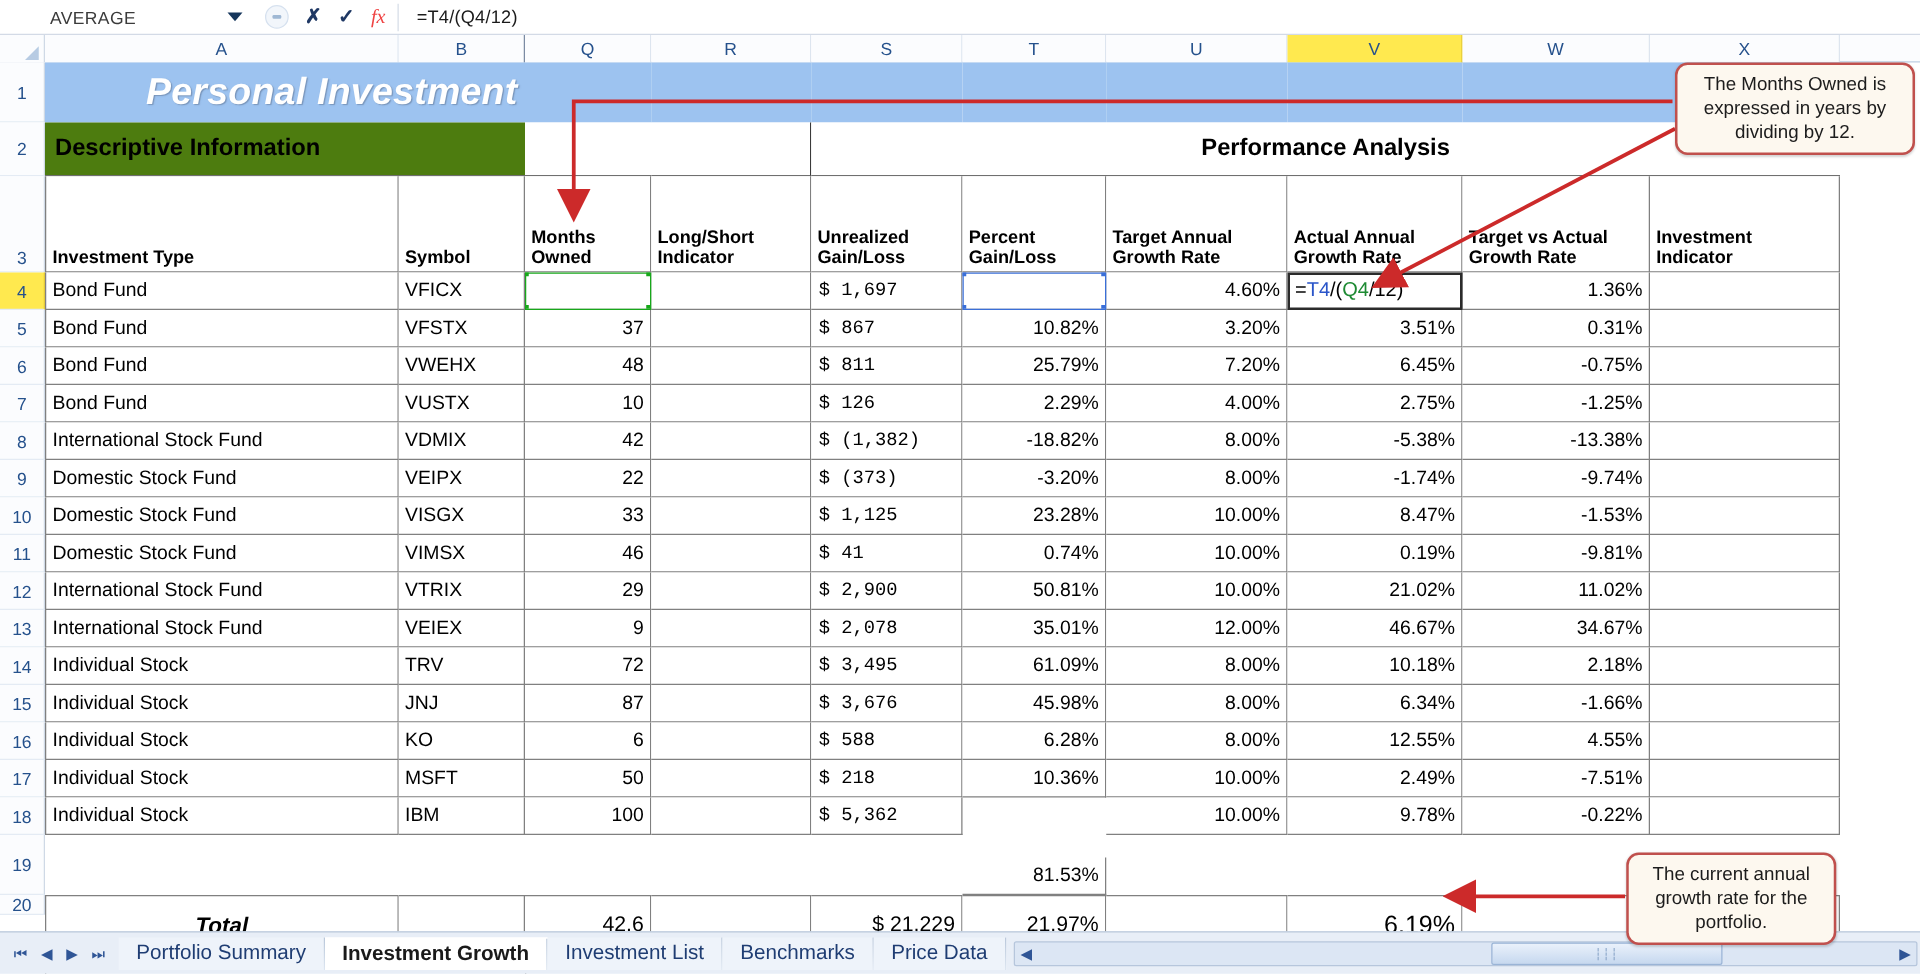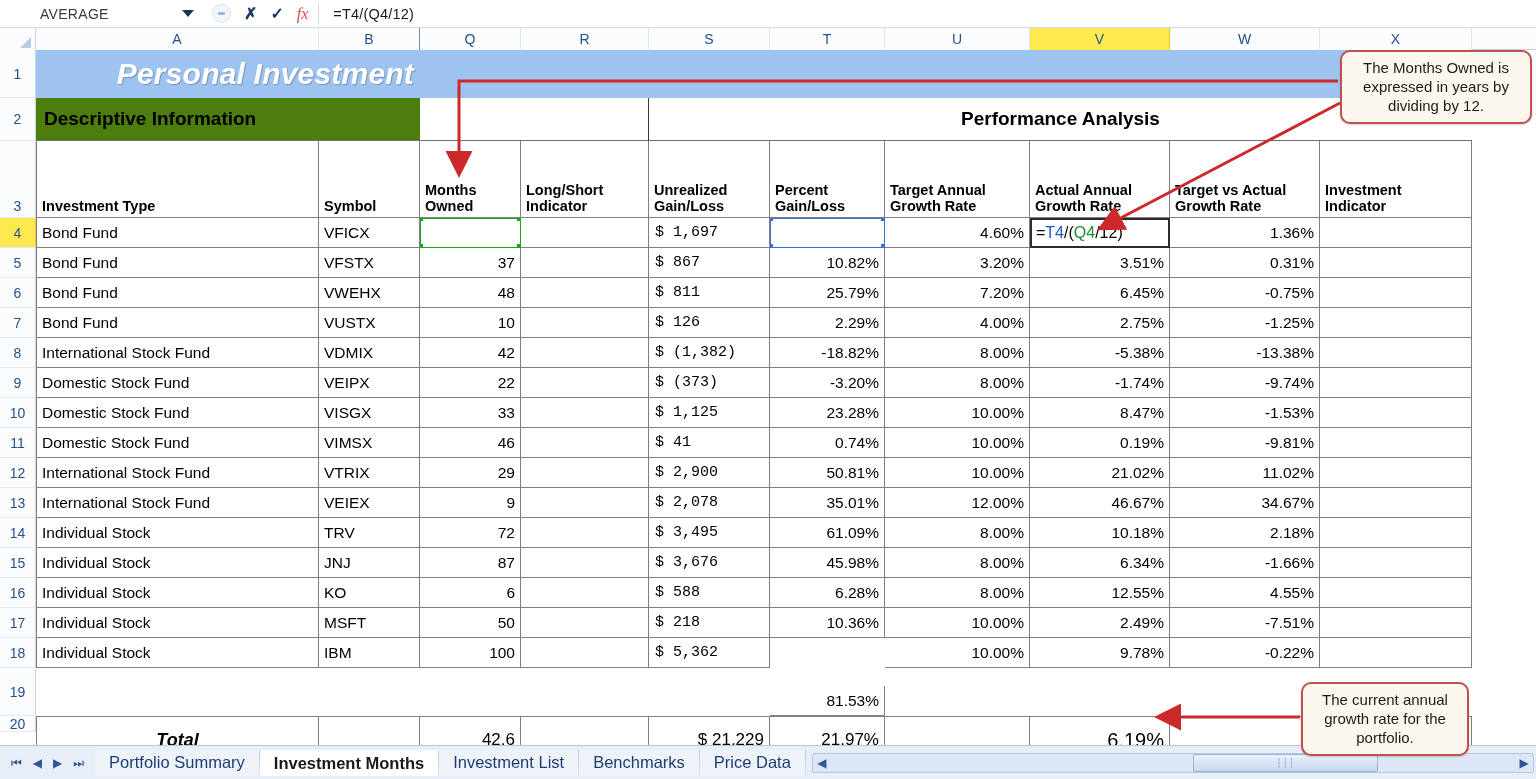--- a/index.html
+++ b/index.html
@@ -537,21 +537,21 @@
 
 <div id="tabbar">
   <div id="tab-nav">
     <span class="nav-glyph">⏮</span>
     <span class="nav-glyph">◀</span>
     <span class="nav-glyph">▶</span>
     <span class="nav-glyph">⏭</span>
   </div>
   <div id="tabs">
       <div class="tab">Portfolio Summary</div>
-      <div class="tab active">Investment Months</div>
+      <div class="tab active">Investment Growth</div>
       <div class="tab">Investment List</div>
       <div class="tab">Benchmarks</div>
       <div class="tab">Price Data</div>
     </div>
   <div id="hscroll">
     <div class="scroll-arrow">◀</div>
     <div id="hscroll-track">
       <div id="hscroll-thumb">
           <span class="grip">┆┆┆</span>
         </div>

